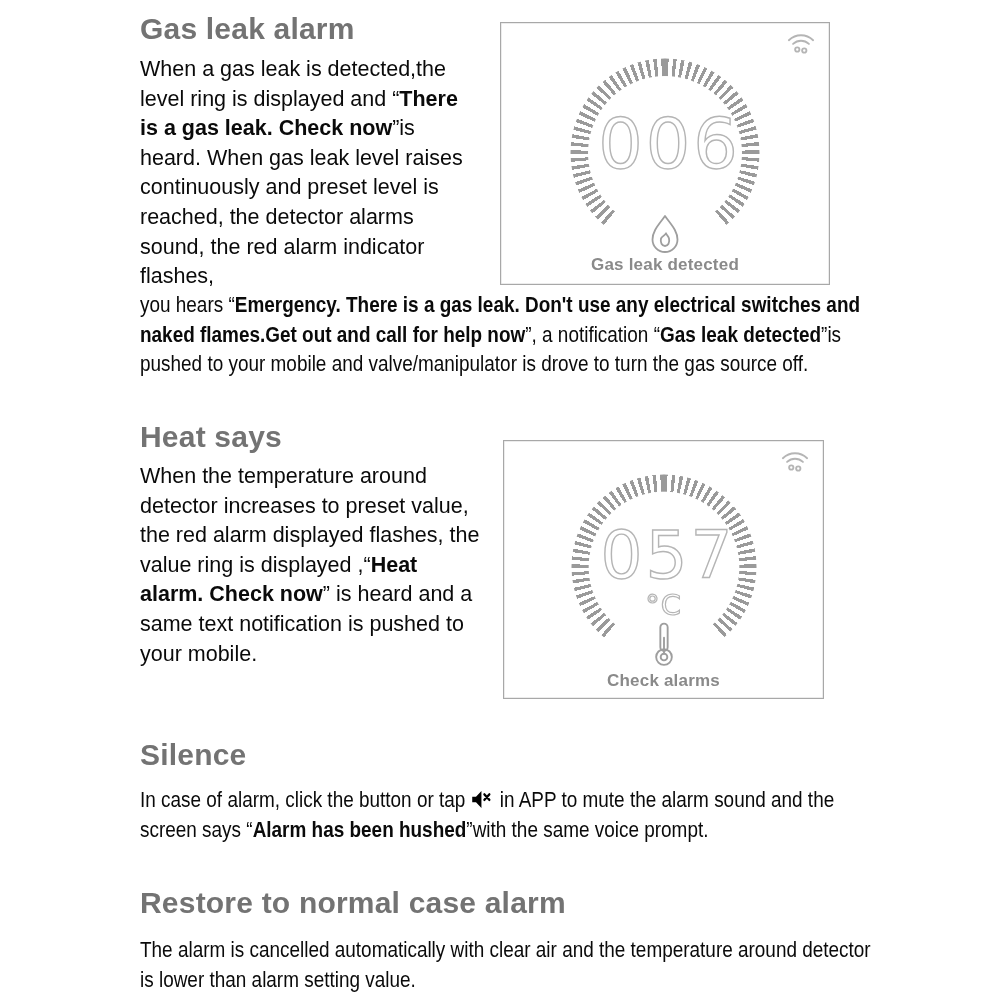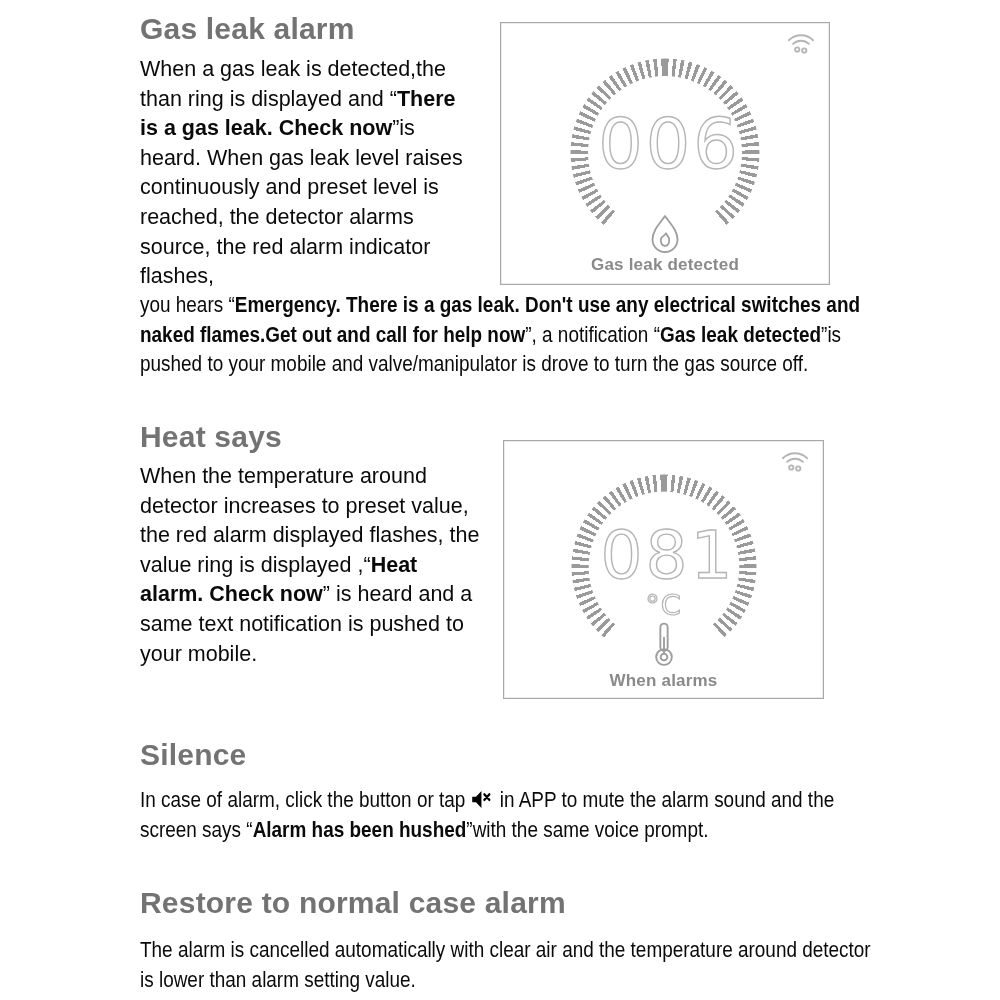--- a/index.html
+++ b/index.html
@@ -53,21 +53,21 @@
   .p2 .caption{top:230px;font-size:17px;}
   .inline-icon{display:inline-block;vertical-align:-2px;margin:0 7px;}
 </style>
 </head>
 <body>
 
 <div class="page">
 
   <h1 style="left:140px;top:12px;">Gas leak alarm</h1>
 
-  <div class="para" style="left:140px;top:55px;width:337px;"><span>When a gas leak is detected,the than ring is displayed and “</span><b>There is a gas leak. Check now</b><span>”is heard. When gas leak level raises continuously and preset level is reached, the detector alarms source, the red alarm indicator flashes,</span></div>
+  <div class="para" style="left:140px;top:55px;width:337px;"><span>When a gas leak is detected,the level ring is displayed and “</span><b>There is a gas leak. Check now</b><span>”is heard. When gas leak level raises continuously and preset level is reached, the detector alarms sound, the red alarm indicator flashes,</span></div>
 
   <div class="panel p1" style="left:500px;top:22px;width:328px;height:261px;">
     <svg class="wifi" viewBox="0 0 30 25" fill="none" stroke="#b5b5b5" stroke-width="2" stroke-linecap="round">
       <path d="M2 9.5C9.5 2.5 20.5 2.5 28 9.5"></path>
       <path d="M6.5 13.5c5-4.6 12-4.6 17 0"></path>
       <circle cx="11" cy="19.5" r="2.3"></circle>
       <circle cx="18.5" cy="20.5" r="2.3"></circle>
     </svg>
     <div class="ring r1"></div>
     <div class="gval">006</div>
@@ -85,29 +85,29 @@
   <div class="para" style="left:140px;top:462px;width:340px;"><span>When the temperature around detector increases to preset value, the red alarm displayed flashes, the value ring is displayed ,“</span><b>Heat alarm. Check now</b><span>” is heard and a same text notification is pushed to your mobile.</span></div>
 
   <div class="panel p2" style="left:503px;top:440px;width:319px;height:257px;">
     <svg class="wifi" viewBox="0 0 30 25" fill="none" stroke="#b5b5b5" stroke-width="2" stroke-linecap="round">
       <path d="M2 9.5C9.5 2.5 20.5 2.5 28 9.5"></path>
       <path d="M6.5 13.5c5-4.6 12-4.6 17 0"></path>
       <circle cx="11" cy="19.5" r="2.3"></circle>
       <circle cx="18.5" cy="20.5" r="2.3"></circle>
     </svg>
     <div class="ring r2"></div>
-    <div class="gval">081</div>
+    <div class="gval">057</div>
     <div class="gunit">°C</div>
     <svg class="gicon" width="26" height="46" viewBox="0 0 24 44" fill="none" stroke="#9e9e9e" stroke-width="1.8" stroke-linecap="round">
       <rect x="8.5" y="2.5" width="7" height="26" rx="3.5"></rect>
       <circle cx="12" cy="34.5" r="7.5"></circle>
       <circle cx="12" cy="34.5" r="3.2"></circle>
       <line x1="12" y1="16" x2="12" y2="30.5"></line>
     </svg>
-    <div class="caption">When alarms</div>
+    <div class="caption">Check alarms</div>
   </div>
 
   <h1 style="left:140px;top:738px;">Silence</h1>
 
   <div class="para cond" style="left:140px;top:786px;width:850px;"><span>In case of alarm, click the button or tap</span><svg class="inline-icon" width="25" height="19" viewBox="0 0 26 20">
         <path d="M1 7h4.5L12 1v18L5.5 13H1z" fill="#000"></path>
         <path d="M15.5 4.5l6 6M21.5 4.5l-6 6" stroke="#000" stroke-width="2.6" stroke-linecap="round"></path>
       </svg><span>in APP to mute the alarm sound and the screen says “</span><b>Alarm has been hushed</b><span>”with the same voice prompt.</span></div>
 
   <h1 style="left:140px;top:886px;">Restore to normal case alarm</h1>

